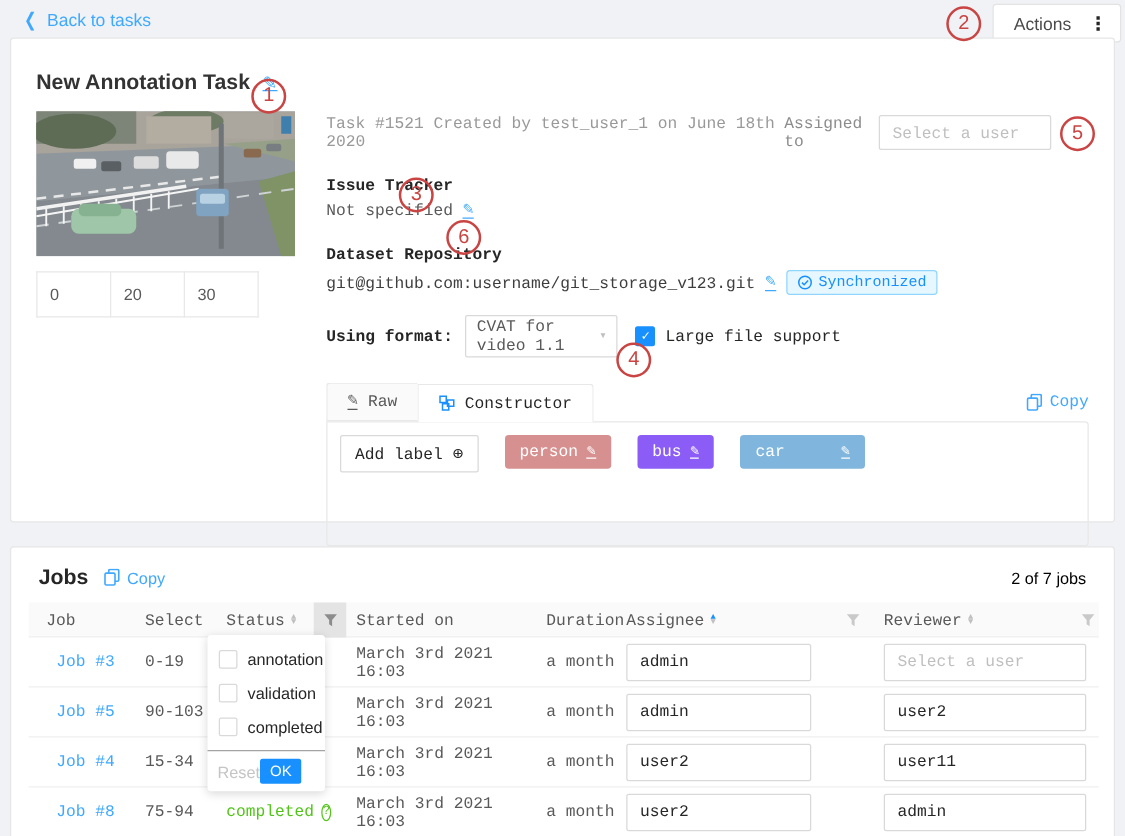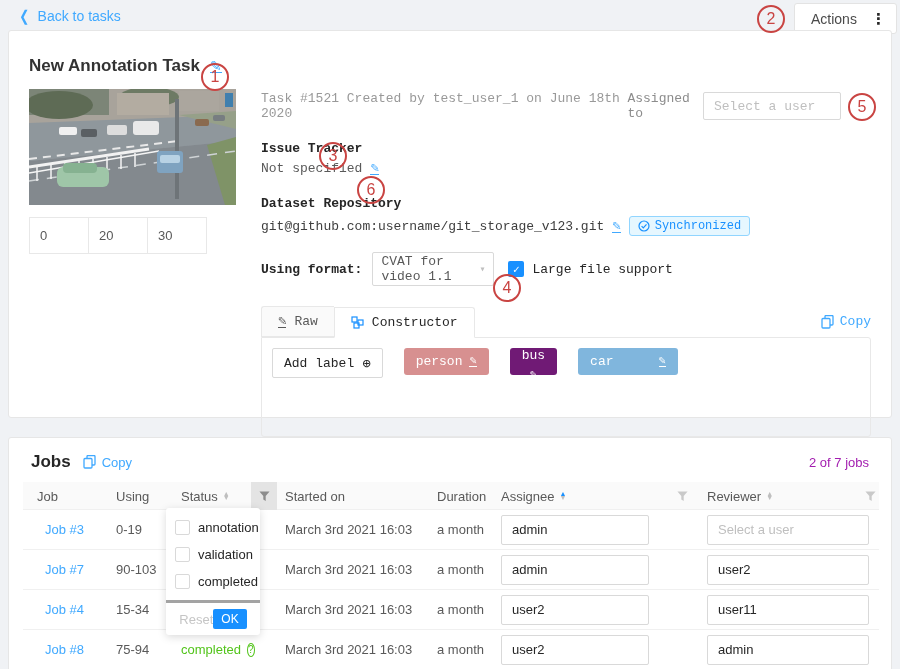--- a/index.html
+++ b/index.html
@@ -65,44 +65,44 @@
   .copy-link { display:flex; align-items:center; gap:6px; color:#40a9ff; font-size:13px; cursor:pointer; margin-bottom:8px; }
   .tab-content { border:1px solid #e8e8e8; border-radius:0 3px 3px 3px; height:100px; padding:10px 10px; display:flex; align-items:flex-start; gap:21px; }
   .add-label-btn { height:30px; border:1px solid #d9d9d9; border-radius:2px; background:#fff; display:flex; align-items:center; gap:8px; padding:0 11px; font-size:13px; color:#262626; cursor:pointer; }
   .plus-icon { font-size:14px; color:#262626; }
   .label-chip { height:27px; border-radius:3px; color:#fff; display:flex; align-items:center; gap:7px; padding:0 12px; font-size:13px; cursor:pointer; }
   .chip-edit { color:#fff; border-bottom:1.5px solid #fff; font-size:12px; line-height:10px; }
 
   
   .jobs-header { display:flex; align-items:center; margin:4px 8px 10px 8px; }
   .jobs-title { font-size:17px; font-weight:bold; color:#262626; margin-right:12px; }
-  .jobs-count { margin-left:auto; color:#a21caf; font-size:13px; }
+  .jobs-count { margin-left:auto; color:#000000; font-size:13px; }
 
   .jobs-table { width:856px; }
-  .jrow { display:grid; grid-template-columns:85px 65px 78px 26px 152px 64px 172px 34px 162px 18px; align-items:center; }
+  .jrow { display:grid; grid-template-columns:85px 65px 78px 26px 152px 64px 172px 34px 162px 18px; align-items:center;font-family:Liberation Mono, monospace; }
   .jhead { background:#fafafa; height:28px; border-bottom:1px solid #f0f0f0; color:#595959; }
   .jhead .cell { display:flex; align-items:center; gap:5px; font-size:13px; }
   .cell { padding-left:8px; }
   .cell-first { padding-left:14px; }
   .sort-icons { display:flex; flex-direction:column; line-height:4.5px; font-size:7px; color:#bfbfbf; }
   .sort-up-active { color:#1890ff; }
   .funnel-cell { display:flex; align-items:center; justify-content:center; height:28px; padding:0; cursor:pointer; }
   .funnel-active { background:#e4e4e4; }
   .jbody-row { height:40px; border-bottom:1px solid #f0f0f0; font-size:13px; color:#595959; }
   .job-link { color:#40a9ff; padding-left:22px; cursor:pointer; }
   .status-completed { color:#52c41a; display:flex; align-items:center; gap:6px; }
   .q-circle { width:14px; height:14px; border:1px solid #52c41a; border-radius:50%; color:#52c41a; font-size:10px; display:inline-flex; align-items:center; justify-content:center; }
   .user-input { width:148px; height:30px; border:1px solid #d9d9d9; border-radius:2px; padding:0 10px; font-size:13px; color:#262626; font-family:inherit; }
   .user-input::placeholder { color:#bfbfbf; }
   .reviewer-input { width:162px; }
 
   
   .filter-dropdown { position:absolute; left:166px; top:508px; width:94px; background:#fff; border-radius:3px; box-shadow:0 2px 8px rgba(0,0,0,.15); z-index:10; padding-top:6px; }
   .filter-item { display:flex; align-items:center; gap:8px; padding:6px 9px; font-size:13px; color:#262626; cursor:pointer; }
-  .filter-footer { border-top:3px solid #a3a3a3; margin-top:5px; display:flex; align-items:center; justify-content:center; padding:6px 8px; }
+  .filter-footer { border-top:1px solid #a3a3a3; margin-top:5px; display:flex; align-items:center; justify-content:flex-start; padding:6px 8px; }
   .reset-btn { color:#c5c5c5; font-size:13px; cursor:default; }
   .ok-btn { background:#1890ff; color:#fff; border:none; border-radius:2px; font-size:12px; padding:3px 8px; cursor:pointer; font-family:inherit; }
 
   
   .marker { position:absolute; width:28px; height:28px; border:2px solid #c94442; border-radius:50%; color:#c94442; font-size:16px; display:flex; align-items:center; justify-content:center; background:transparent; z-index:20; }
   .icon-svg { display:inline-block; vertical-align:middle; }
 </style>
 </head>
 <body>
 
@@ -246,21 +246,21 @@
 
       <div class="tab-content">
         <div class="add-label-btn">
           <span>Add label</span>
           <span class="plus-icon">⊕</span>
         </div>
         <div class="label-chip" style="background: rgb(215, 144, 144);">
           <span>person</span>
           <span class="chip-edit">✎</span>
         </div>
-        <div class="label-chip" style="background: #701a75; flex-direction: column;">
+        <div class="label-chip" style="background: #8b5cf6;">
           <span>bus</span>
           <span class="chip-edit">✎</span>
         </div>
         <div class="label-chip" style="background: rgb(128, 182, 221); gap: 45px;">
           <span>car</span>
           <span class="chip-edit">✎</span>
         </div>
       </div>
     </div>
   </div>
@@ -276,21 +276,21 @@
       </svg>
       <span>Copy</span>
     </div>
     <span class="jobs-count">2 of 7 jobs</span>
   </div>
 
   <div class="jobs-table">
 
     <div class="jrow jhead">
       <div class="cell cell-first">Job</div>
-      <div class="cell">Using</div>
+      <div class="cell">Select</div>
       <div class="cell">
         <span>Status</span>
         <span class="sort-icons">
             <span>▲</span>
             <span>▼</span>
           </span>
       </div>
       <div class="funnel-cell funnel-active">
         <svg class="icon-svg" width="11" height="11" viewBox="0 0 12 12">
           <path d="M0.5 0.5 H11.5 L7.3 5.5 V11 L4.7 9.2 V5.5 Z" fill="#8c8c8c"></path>
@@ -331,21 +331,21 @@
       <div></div>
       <div class="cell">March 3rd 2021 16:03</div>
       <div class="cell">a month</div>
       <div class="cell"><input class="user-input" value="admin" style=""></div>
       <div></div>
       <div class="cell"><input class="user-input reviewer-input" placeholder="Select a user" style=""></div>
       <div></div>
     </div>
 
     <div class="jrow jbody-row">
-      <div class="job-link">Job #7</div>
+      <div class="job-link">Job #5</div>
       <div class="cell">90-103</div>
       <div class="cell"></div>
       <div></div>
       <div class="cell">March 3rd 2021 16:03</div>
       <div class="cell">a month</div>
       <div class="cell"><input class="user-input" value="admin" style=""></div>
       <div></div>
       <div class="cell"><input class="user-input reviewer-input" value="user2" style=""></div>
       <div></div>
     </div>

